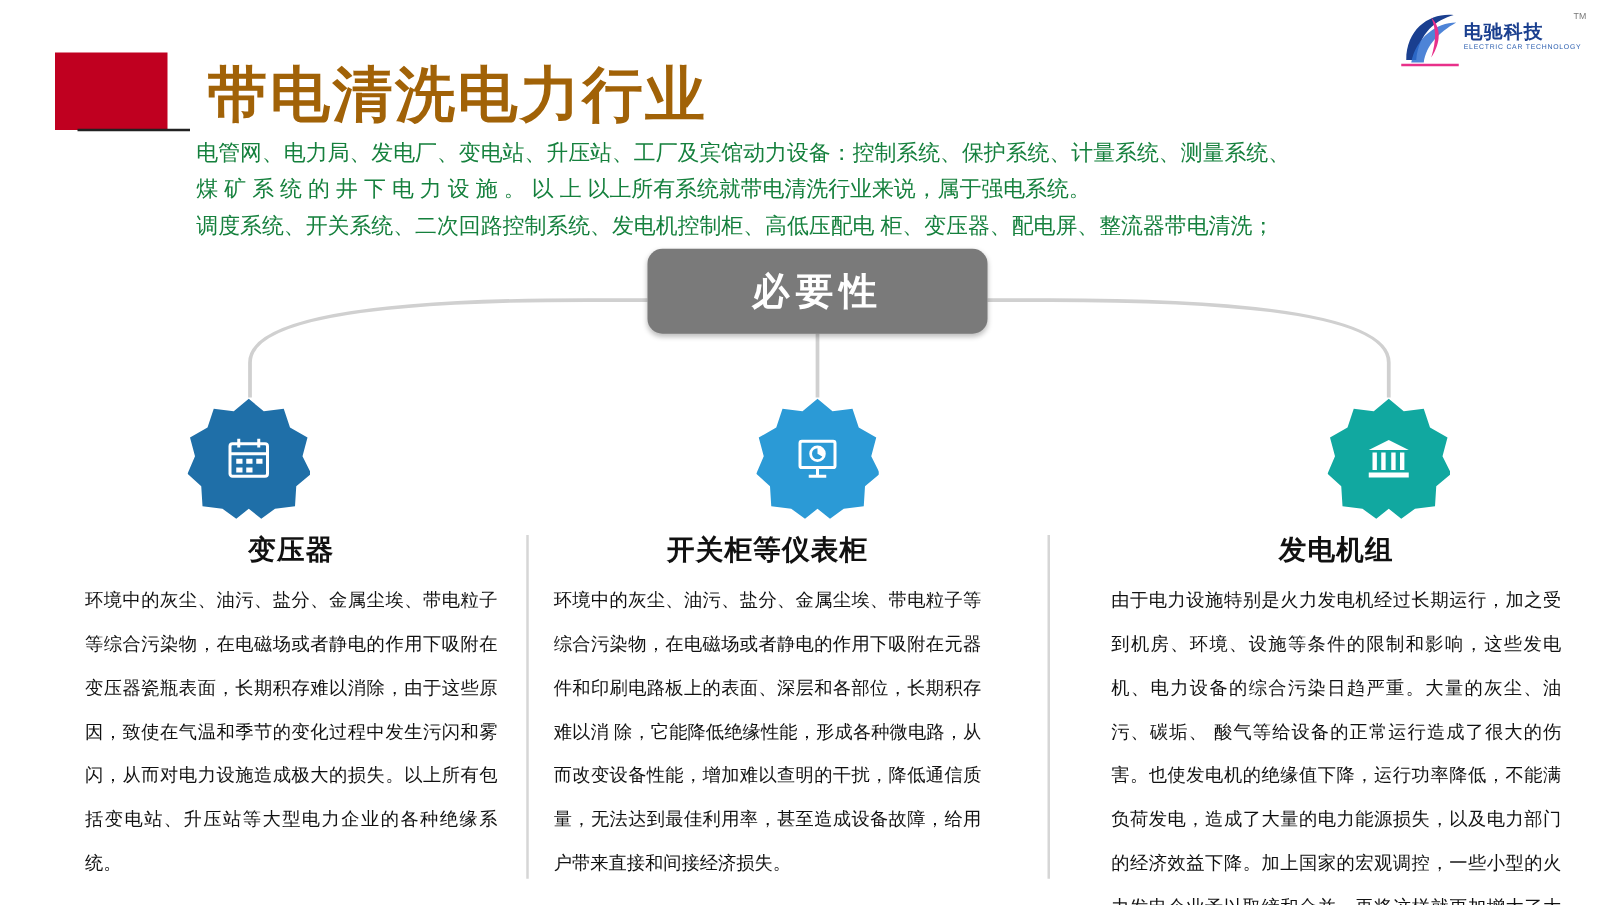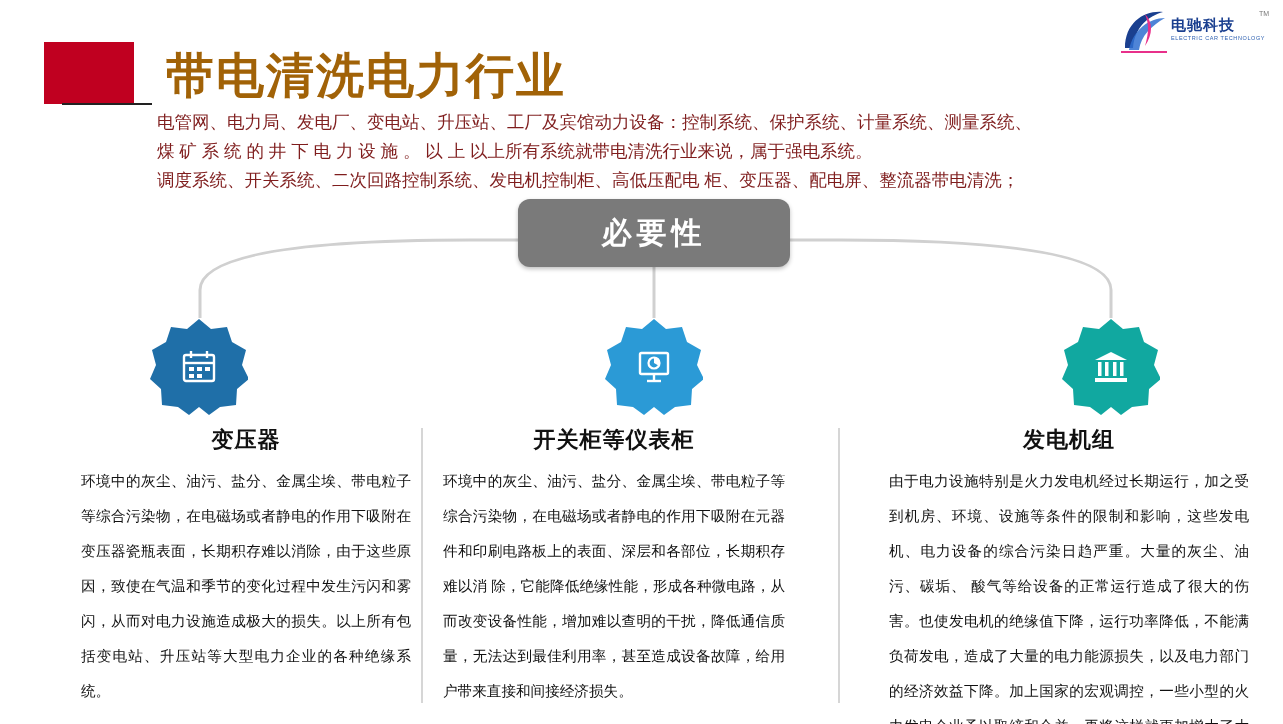--- a/index.html
+++ b/index.html
@@ -82,21 +82,21 @@
   }
 
   
   .intro {
     position: absolute;
     left: 157px;
     top: 108px;
     width: 1075px;
     font-size: 17.5px;
     line-height: 29px;
-    color: #7f1d1d;
+    color: #15803d;
     text-align: justify;
   }
   .intro .ln {
     display: block;
     white-space: nowrap;
   }
 
   
   .center-box {
     position: absolute;
@@ -160,21 +160,21 @@
     text-align: center;
     letter-spacing: 1px;
     margin-bottom: 9px;
   }
   .col-body {
     font-size: 14.6px;
     line-height: 35px;
     color: #111;
     text-align: justify;
   }
-  #col-1 { left: 68px; width: 330px; margin-left: 13px; }
+  #col-1 { left: 68px; width: 330px; }
   #col-2 { left: 443px; width: 342px; }
   #col-3 { left: 889px; width: 360px; }
 
   .divider {
     position: absolute;
     width: 2px;
     background: #d6d6d6;
     top: 428px;
     height: 275px;
   }

